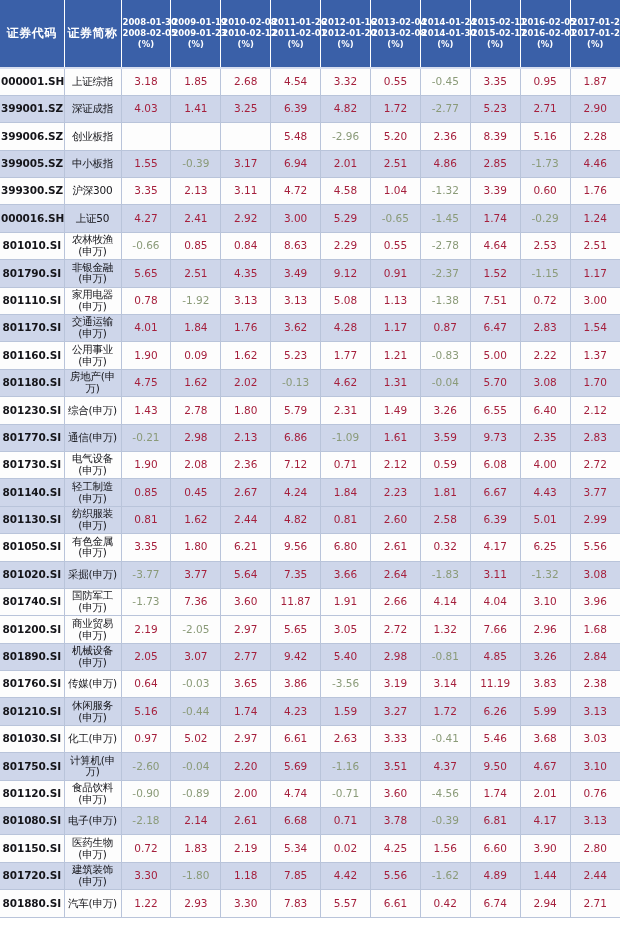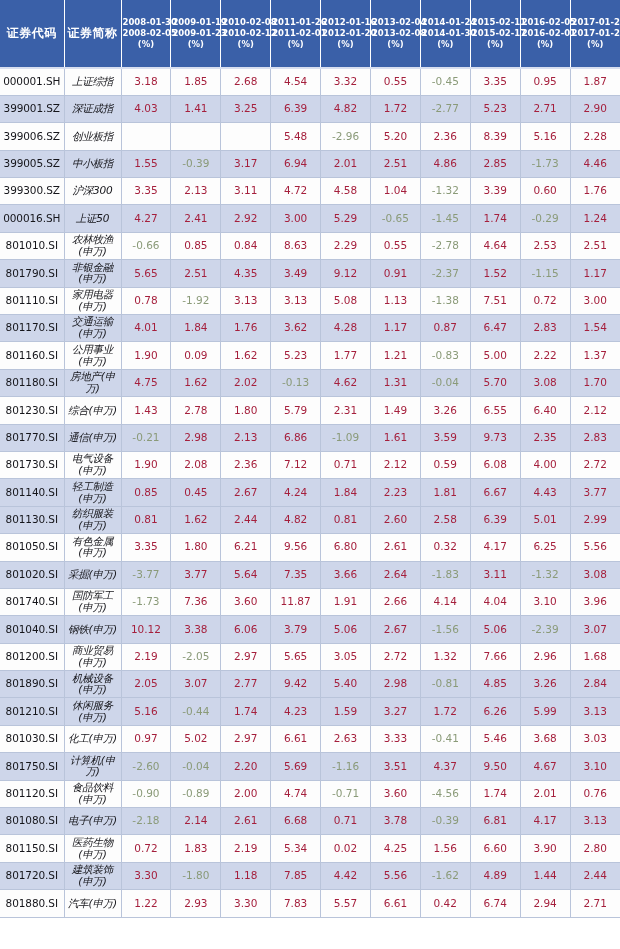--- a/index.html
+++ b/index.html
@@ -59,29 +59,28 @@
     overflow: hidden;
   }
   #stock-table tbody td:last-child { border-right: none; }
 
   tr.row-odd  td { background: #fdfdfd; }
   tr.row-even td { background: #ced6ea; }
 
   td.cell-code {
     color: #15151a;
     font-size: 10.5px;
-    font-weight: normal;
+    font-weight: bold;
     letter-spacing: -0.1px;
   }
   td.cell-name {
     color: #15151a;
     font-size: 10.5px;
     letter-spacing: -0.2px;
     word-break: break-all;
-    font-style: italic;
   }
   td.cell-num { font-weight: normal; }
   td.pos { color: #a51f3c; }
   td.neg { color: #8a9a78; }
   td.empty { color: transparent; }
 
   
   td.cell-name, th.label-col.name-col { border-right: 1px solid #3a3f4c; }
   #stock-table tbody td.sep-l { border-left: 1px solid #3a3f4c; margin-left: 34px; }
 </style>
@@ -433,34 +432,20 @@
         <td class="cell-num pos">7.36</td>
         <td class="cell-num pos">3.60</td>
         <td class="cell-num pos">11.87</td>
         <td class="cell-num pos">1.91</td>
         <td class="cell-num pos">2.66</td>
         <td class="cell-num pos">4.14</td>
         <td class="cell-num pos">4.04</td>
         <td class="cell-num pos">3.10</td>
         <td class="cell-num pos">3.96</td>
       </tr>
-      <tr class="row-even">
-        <td class="cell-code">801040.SI</td>
-        <td class="cell-name">钢铁(申万)</td>
-        <td class="cell-num pos sep-l">10.12</td>
-        <td class="cell-num pos">3.38</td>
-        <td class="cell-num pos">6.06</td>
-        <td class="cell-num pos">3.79</td>
-        <td class="cell-num pos">5.06</td>
-        <td class="cell-num pos">2.67</td>
-        <td class="cell-num neg">-1.56</td>
-        <td class="cell-num pos">5.06</td>
-        <td class="cell-num neg">-2.39</td>
-        <td class="cell-num pos">3.07</td>
-      </tr>
       <tr class="row-odd">
         <td class="cell-code">801200.SI</td>
         <td class="cell-name">商业贸易(申万)</td>
         <td class="cell-num pos sep-l">2.19</td>
         <td class="cell-num neg">-2.05</td>
         <td class="cell-num pos">2.97</td>
         <td class="cell-num pos">5.65</td>
         <td class="cell-num pos">3.05</td>
         <td class="cell-num pos">2.72</td>
         <td class="cell-num pos">1.32</td>
@@ -475,20 +460,34 @@
         <td class="cell-num pos">3.07</td>
         <td class="cell-num pos">2.77</td>
         <td class="cell-num pos">9.42</td>
         <td class="cell-num pos">5.40</td>
         <td class="cell-num pos">2.98</td>
         <td class="cell-num neg">-0.81</td>
         <td class="cell-num pos">4.85</td>
         <td class="cell-num pos">3.26</td>
         <td class="cell-num pos">2.84</td>
       </tr>
+      <tr class="row-odd">
+        <td class="cell-code">801760.SI</td>
+        <td class="cell-name">传媒(申万)</td>
+        <td class="cell-num pos sep-l">0.64</td>
+        <td class="cell-num neg">-0.03</td>
+        <td class="cell-num pos">3.65</td>
+        <td class="cell-num pos">3.86</td>
+        <td class="cell-num neg">-3.56</td>
+        <td class="cell-num pos">3.19</td>
+        <td class="cell-num pos">3.14</td>
+        <td class="cell-num pos">11.19</td>
+        <td class="cell-num pos">3.83</td>
+        <td class="cell-num pos">2.38</td>
+      </tr>
       <tr class="row-even">
         <td class="cell-code">801210.SI</td>
         <td class="cell-name">休闲服务(申万)</td>
         <td class="cell-num pos sep-l">5.16</td>
         <td class="cell-num neg">-0.44</td>
         <td class="cell-num pos">1.74</td>
         <td class="cell-num pos">4.23</td>
         <td class="cell-num pos">1.59</td>
         <td class="cell-num pos">3.27</td>
         <td class="cell-num pos">1.72</td>

